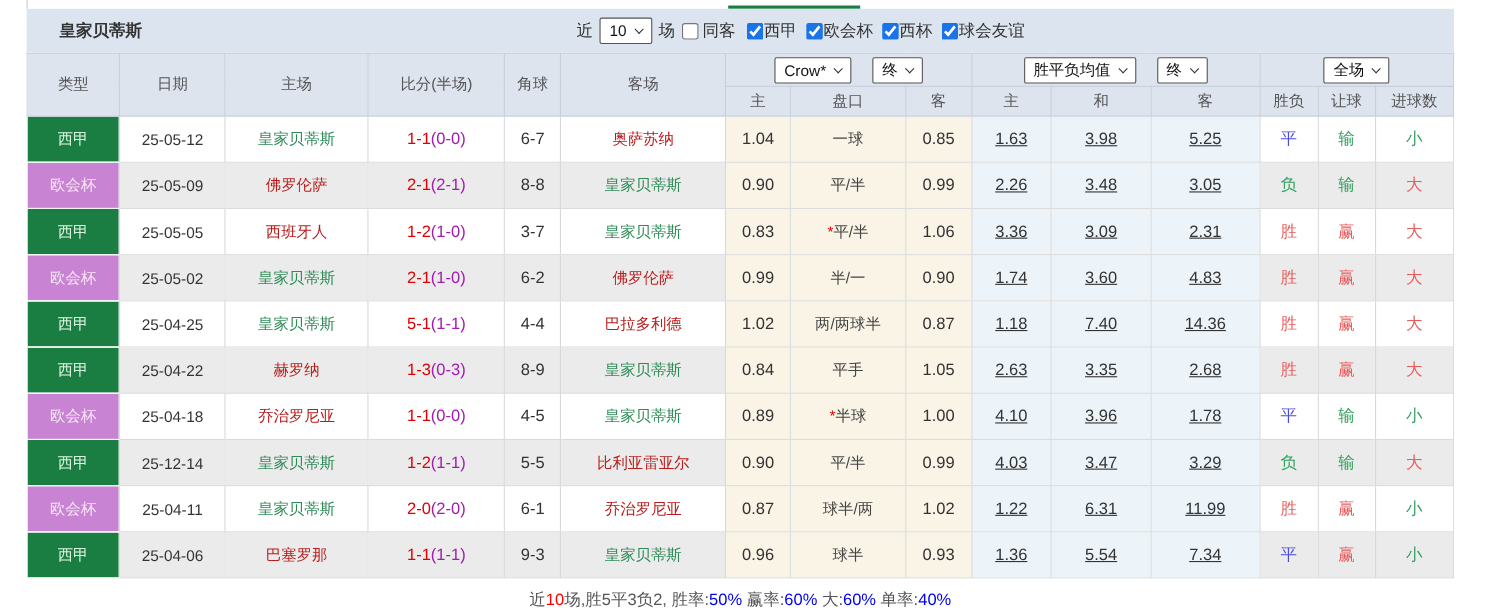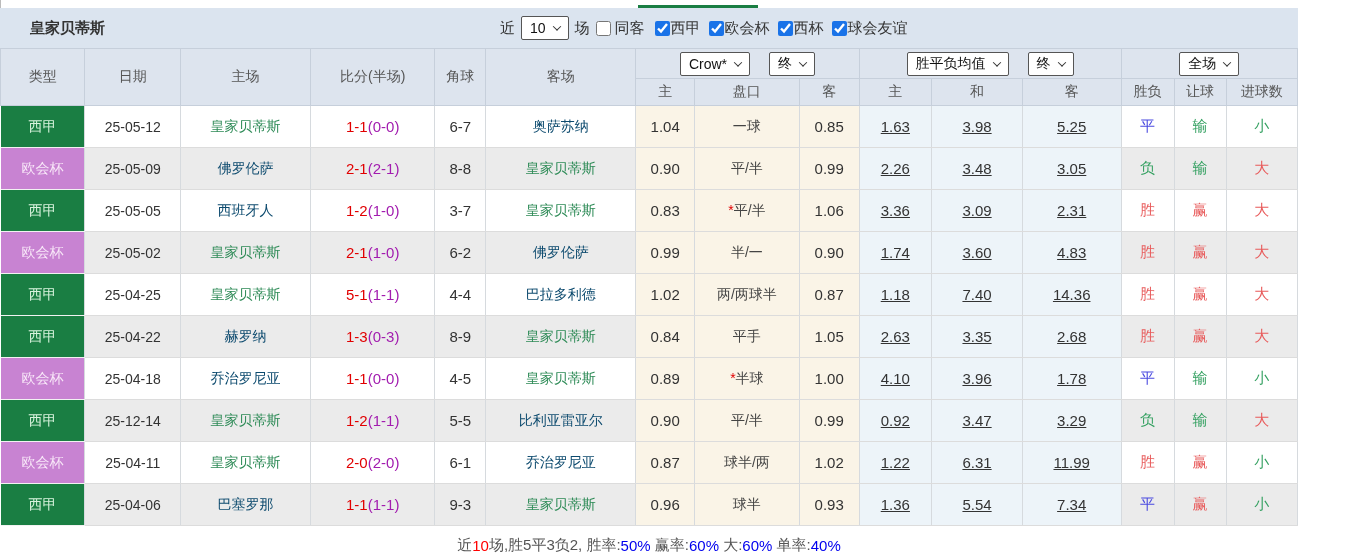--- a/index.html
+++ b/index.html
@@ -1,18 +1,18 @@
 <!DOCTYPE html>
 <html style="--badge-green: #1a7e43; --badge-green-text: #d8f3dd; --badge-purple: #c883d2; --badge-purple-text: #f8e7f8; --team-self-green: #2e8b57; --score-red: #e10000; --win-red: #e85c5c; --draw-blue: #4a4ae0; --lose-green: #33a060; --stat-blue: #0000ee; --count-red: #ff0000; --checkbox-blue: #1a73e8;"><head>
 <meta charset="utf-8">
 <style>
   * { margin:0; padding:0; box-sizing:border-box; }
   html,body { background:#fff; }
   body { font-family:"Liberation Sans","DejaVu Sans",sans-serif; }
-  .page { position:relative; width:1298px; height:553px; background:#fff; overflow:hidden; }
+  .page { position:relative; width:1298px; height:553px; background:#fff; overflow:hidden;margin-left:24px; }
 
   
   .top-strip { position:relative; height:8px; background:#fff; border-left:1px solid #bbb; }
   .tab-underline { position:absolute; left:637px; bottom:0; width:120px; height:3px; background:var(--badge-green,#1a7e43); }
 
   
   .title-bar { position:relative; height:40px; background:#dbe4ef; display:flex; align-items:center; }
   .team-title { margin-left:30px; font-size:15px; font-weight:bold; color:#333; }
   .filters { position:absolute; left:500px; top:0; height:40px; display:flex; align-items:center; gap:6px; font-size:15px; color:#333; }
   .filters .lbl { white-space:nowrap; }
@@ -33,21 +33,21 @@
 
   tbody td { height:41px; text-align:center; vertical-align:middle; font-size:15px; color:#333;
              border-right:1px solid #d6dade; border-bottom:1px solid #dcdcdc; overflow:hidden; }
   tbody tr:nth-child(even) td { background:#ebebeb; }
   tbody td.bg-asian { background:#faf4e7 !important; }
   tbody td.bg-euro  { background:#edf4f9 !important;text-decoration:underline; }
   tbody td.type-cell { padding:0; border-bottom:1px solid #f2f2f2; }
   .badge { width:100%; height:41px; display:flex; align-items:center; justify-content:center; font-size:14px; }
   .b-green  { background:var(--badge-green,#1a7e43);  color:var(--badge-green-text,#d8f3dd); }
   .b-purple { background:var(--badge-purple,#c883d2); color:var(--badge-purple-text,#f8e7f8); }
-  .team { font-size:14px; color:#0c4a6e; }
+  .team { font-size:14px; color:#b91c1c; }
   .team.self { color:var(--team-self-green,#2e8b57); }
   .ft { color:var(--score-red,#e10000); }
   .ht { color:#a21caf; }
   .star { color:var(--score-red,#e10000); }
   .handicap { color:#444; font-size:14px; }
   .c-red   { color:var(--win-red,#e85c5c); }
   .c-blue  { color:var(--draw-blue,#4a4ae0); }
   .c-green { color:var(--lose-green,#33a060); }
   .date-cell { font-size:14px; }
 
@@ -311,21 +311,21 @@
             <div class="badge b-green">西甲</div>
           </td>
           <td class="date-cell">25-12-14</td>
           <td><span class="team self">皇家贝蒂斯</span></td>
           <td><span class="ft">1-2</span><span class="ht">(1-1)</span></td>
           <td>5-5</td>
           <td><span class="team">比利亚雷亚尔</span></td>
           <td class="bg-asian">0.90</td>
           <td class="bg-asian handicap"><span>平/半</span></td>
           <td class="bg-asian">0.99</td>
-          <td class="bg-euro">0.92</td>
+          <td class="bg-euro">4.03</td>
           <td class="bg-euro">3.47</td>
           <td class="bg-euro">3.29</td>
           <td class="c-green">负</td>
           <td class="c-green">输</td>
           <td class="c-red">大</td>
         </tr>
         <tr>
           <td class="type-cell">
             <div class="badge b-purple">欧会杯</div>
           </td>

